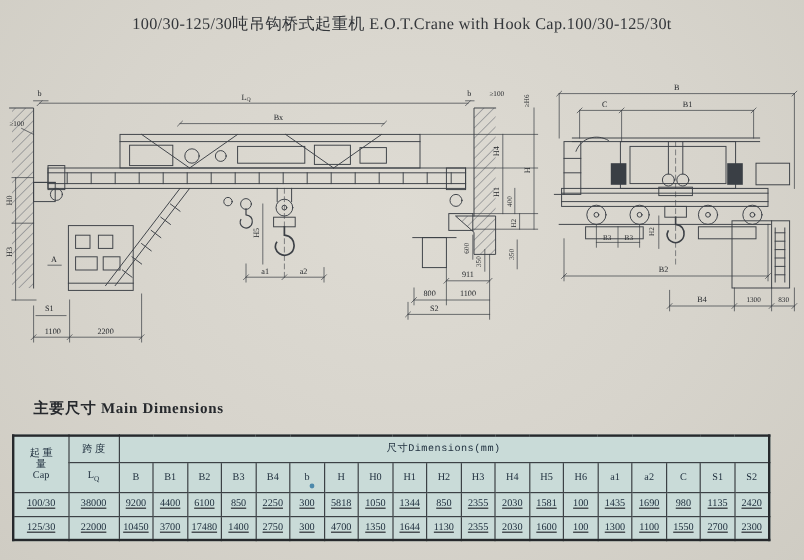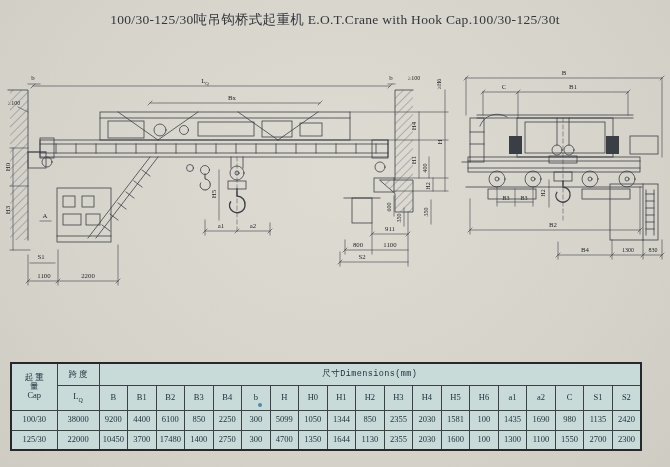--- a/index.html
+++ b/index.html
@@ -24,21 +24,21 @@
     position:absolute;top:362px;left:10px;width:632px;height:88px;
     border-collapse:collapse;table-layout:fixed;background:#c9dbd8;
     border:2px solid #26292c;
   }
   table.dims td{
     border:1px solid #3c4145;text-align:center;vertical-align:middle;
     padding:0;font-size:8.5px;color:#223240;line-height:1.1;overflow:hidden;
   }
   tr.hrow1{height:22px;padding-left:48px;}
   tr.hrow2{height:25px;}
-  tr.drow{height:20px;}
+  tr.drow{height:20px;text-decoration:underline;}
   td.cap-cell{font-size:7.5px;line-height:1.2;}
   td.dims-hd{font-size:9px;letter-spacing:.4px;font-family:Liberation Mono, monospace;}
   td.span-sym sub{font-size:6px;}
   .ink-dot{position:absolute;left:258px;top:403px;width:4px;height:4px;border-radius:50%;
     background:#3f7fa6;opacity:.9;}
 </style>
 </head>
 <body>
 
 <div class="page">
@@ -286,20 +286,21 @@
         <text x="524" y="140" class="sm">B3</text>
         <text x="545" y="133" class="sm" transform="rotate(-90 545 133)">H2</text>
         <text x="553" y="167">B2</text>
         <text x="585" y="192">B4</text>
         <text x="628" y="192" class="sm">1300</text>
         <text x="653" y="192" class="sm">830</text>
       </g>
     </g>
   </svg>
 
+  <div class="heading">主要尺寸 Main Dimensions</div>
 
   <table class="dims">
     <colgroup>
       <col style="width:46px">
         <col style="width:42px">
       <col>
         <col>
         <col>
         <col>
         <col>
@@ -352,21 +353,21 @@
       </tr>
       <tr class="drow">
         <td>100/30</td>
         <td>38000</td>
         <td>9200</td>
         <td>4400</td>
         <td>6100</td>
         <td>850</td>
         <td>2250</td>
         <td>300</td>
-        <td>5099</td>
+        <td>5818</td>
         <td>1050</td>
         <td>1344</td>
         <td>850</td>
         <td>2355</td>
         <td>2030</td>
         <td>1581</td>
         <td>100</td>
         <td>1435</td>
         <td>1690</td>
         <td>980</td>

